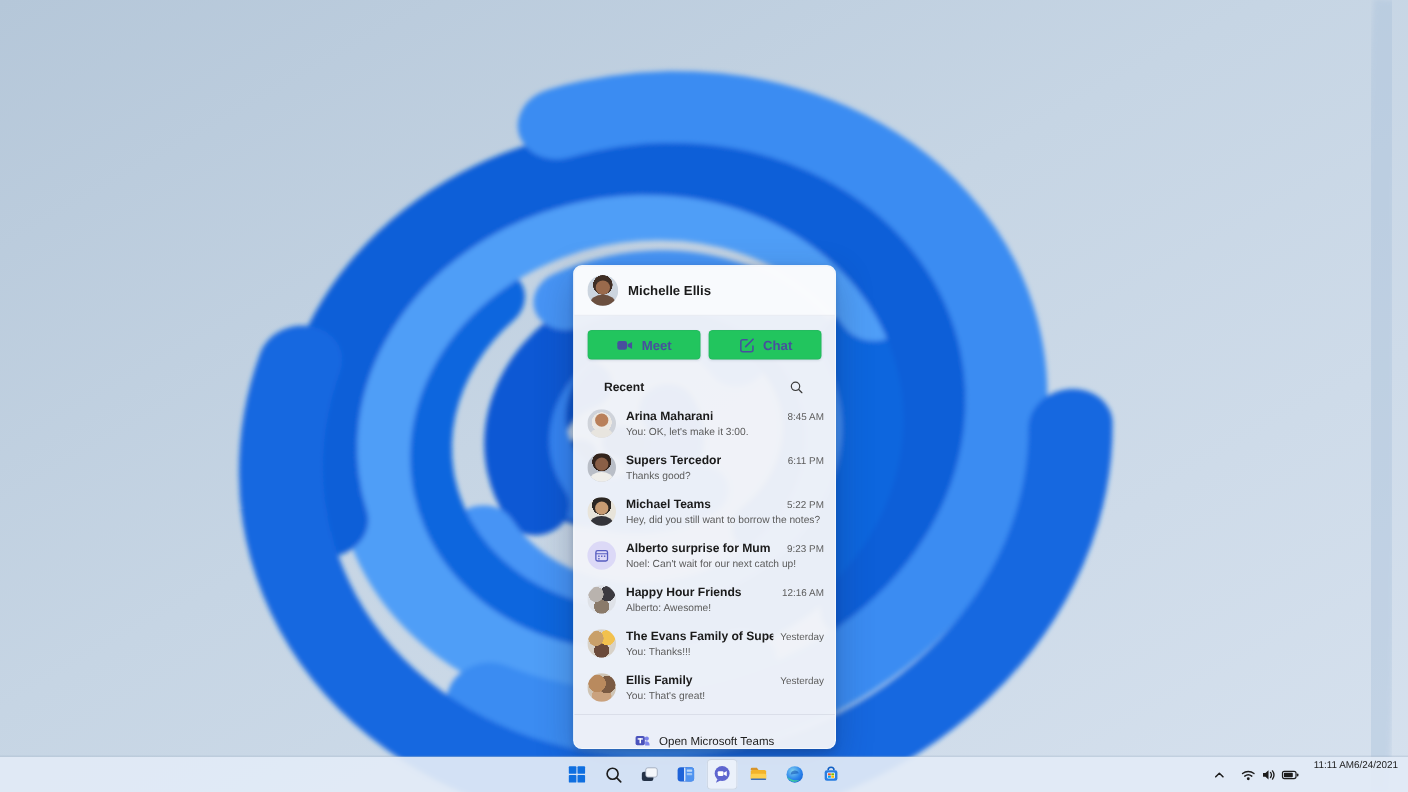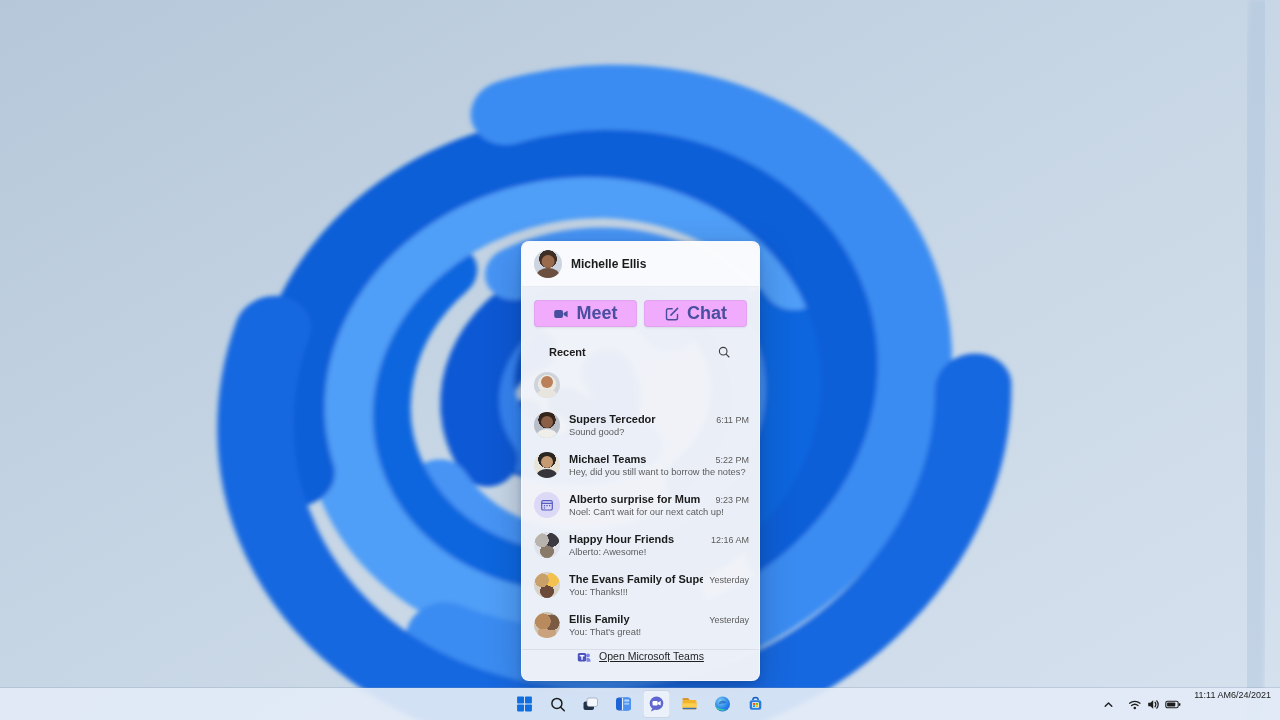--- a/index.html
+++ b/index.html
@@ -23,42 +23,42 @@
     background:rgba(251,252,254,0.8);
     border-bottom:1px solid rgba(70,80,110,0.09);
     border-radius:8px 8px 0 0;
   }
   .header-name { font-size:12px; font-weight:700; color:#1b1b1b; }
 
   .panel-actions { display:flex; gap:7px; padding:13px 12px 0; }
   button { border:none; background:transparent; font-family:inherit; cursor:pointer; padding:0; }
   .action-btn {
     flex:1; height:27px; display:flex; align-items:center; justify-content:center; gap:7px;
-    background:#f0abfc; border:1px solid rgba(70,80,110,0.08); border-radius:4px;
+    background:#22c55e; border:1px solid rgba(70,80,110,0.08); border-radius:4px;
     box-shadow:0 1px 2px rgba(40,60,100,0.10);
-    font-size:18px; font-weight:700; color:#484f9e;
+    font-size:12px; font-weight:700; color:#484f9e;
   }
 
   .recent-row { display:flex; justify-content:space-between; align-items:center; padding:17px 27px 5px; }
   .recent-label { font-size:11px; font-weight:700; color:#1c1c1c; }
   .search-btn { width:16px; height:16px; display:flex; align-items:center; justify-content:center; }
 
   .conv-list { }
   .conv { height:40px; display:flex; align-items:center; gap:9px; padding:0 10px 0 12px; width:100%; text-align:left; }
   .conv-main { flex:1; min-width:0; }
   .conv-line1 { display:flex; justify-content:space-between; align-items:baseline; gap:6px; }
   .conv-name { font-size:11px; font-weight:700; color:#1b1b1b; line-height:13px; white-space:nowrap; overflow:hidden; }
   .conv-time { font-size:9px; color:#5c5c5c; white-space:nowrap; flex:none; }
   .conv-preview { font-size:9.3px; color:#5c5c5c; line-height:12px; white-space:nowrap; overflow:hidden; }
 
   .panel-footer {
     position:absolute; left:0; right:0; bottom:0; height:31px;
-    display:flex; align-items:flex-start; justify-content:center; gap:7px; width:100%;
+    display:flex; align-items:flex-end; justify-content:center; gap:7px; width:100%;
     border-top:1px solid rgba(70,80,110,0.10); border-radius:0 0 8px 8px;
-    font-size:10.5px; color:#1f1f1f;text-decoration:underline;
+    font-size:10.5px; color:#1f1f1f;
   }
 
   
   .avatar { width:26px; height:26px; border-radius:50%; flex:none; position:relative; overflow:hidden; }
   .avatar.lg { width:28px; height:28px; }
   .avatar.person::before { content:""; position:absolute; left:50%; top:17%; width:46%; height:46%;
       transform:translateX(-50%); border-radius:50%; background:var(--head,#a9805e); }
   .avatar.person::after { content:""; position:absolute; left:50%; bottom:-20%; width:82%; height:54%;
       transform:translateX(-50%); border-radius:50%; background:var(--body,#6b5a4c); }
   .av-michelle { background:radial-gradient(circle at 50% 32%, #3f2e25 0 37%, transparent 38%), #ccd5df; --head:#9a6a4c; --body:#6b4f3f; }
@@ -157,30 +157,37 @@
         <circle cx="5.2" cy="5.2" r="3.8" stroke="#3d3d3d" stroke-width="1.1" fill="none"></circle>
         <path d="M8.1 8.1 L11 11" stroke="#3d3d3d" stroke-width="1.1" stroke-linecap="round"></path>
       </svg>
     </button>
   </div>
 
   <div class="conv-list">
 
     <button class="conv">
       <div class="avatar person av-arina"></div>
+      <div class="conv-main">
+        <div class="conv-line1">
+          <span class="conv-name">Arina Maharani</span>
+          <span class="conv-time">8:45 AM</span>
+        </div>
+        <div class="conv-preview">You: OK, let's make it 3:00.</div>
+      </div>
     </button>
 
     <button class="conv">
       <div class="avatar person av-alberto"></div>
       <div class="conv-main">
         <div class="conv-line1">
           <span class="conv-name">Supers Tercedor</span>
           <span class="conv-time">6:11 PM</span>
         </div>
-        <div class="conv-preview">Sound good?</div>
+        <div class="conv-preview">Thanks good?</div>
       </div>
     </button>
 
     <button class="conv">
       <div class="avatar person av-michael"></div>
       <div class="conv-main">
         <div class="conv-line1">
           <span class="conv-name">Michael Teams</span>
           <span class="conv-time">5:22 PM</span>
         </div>

